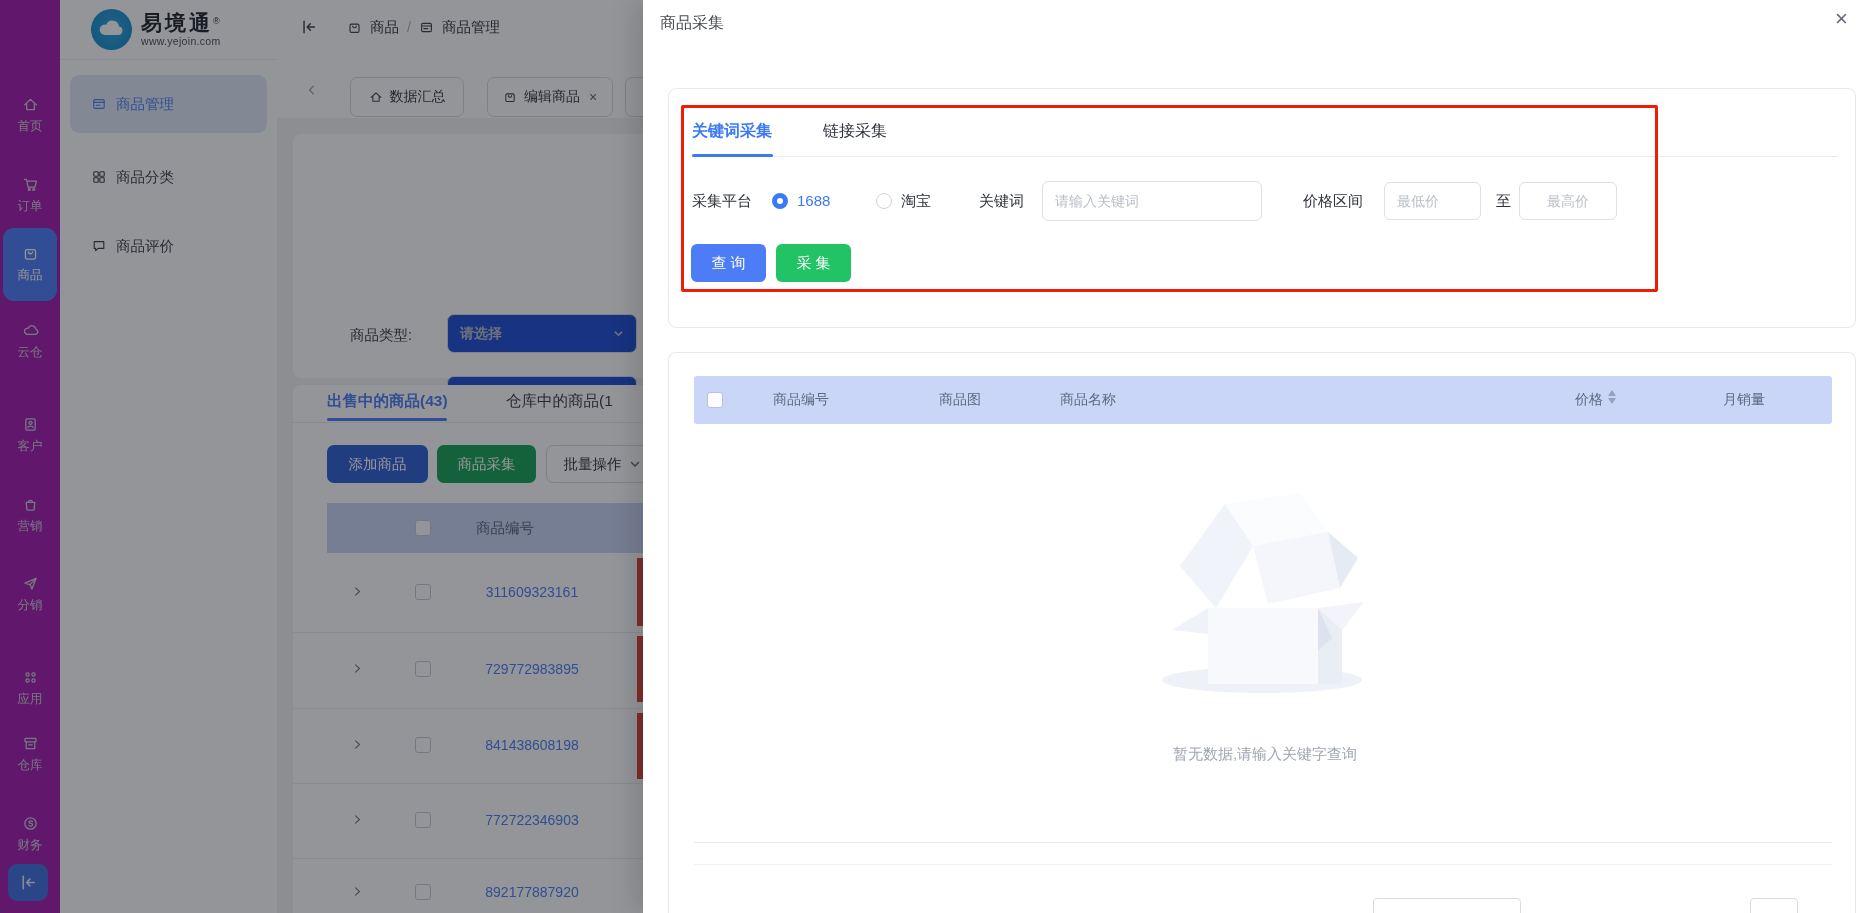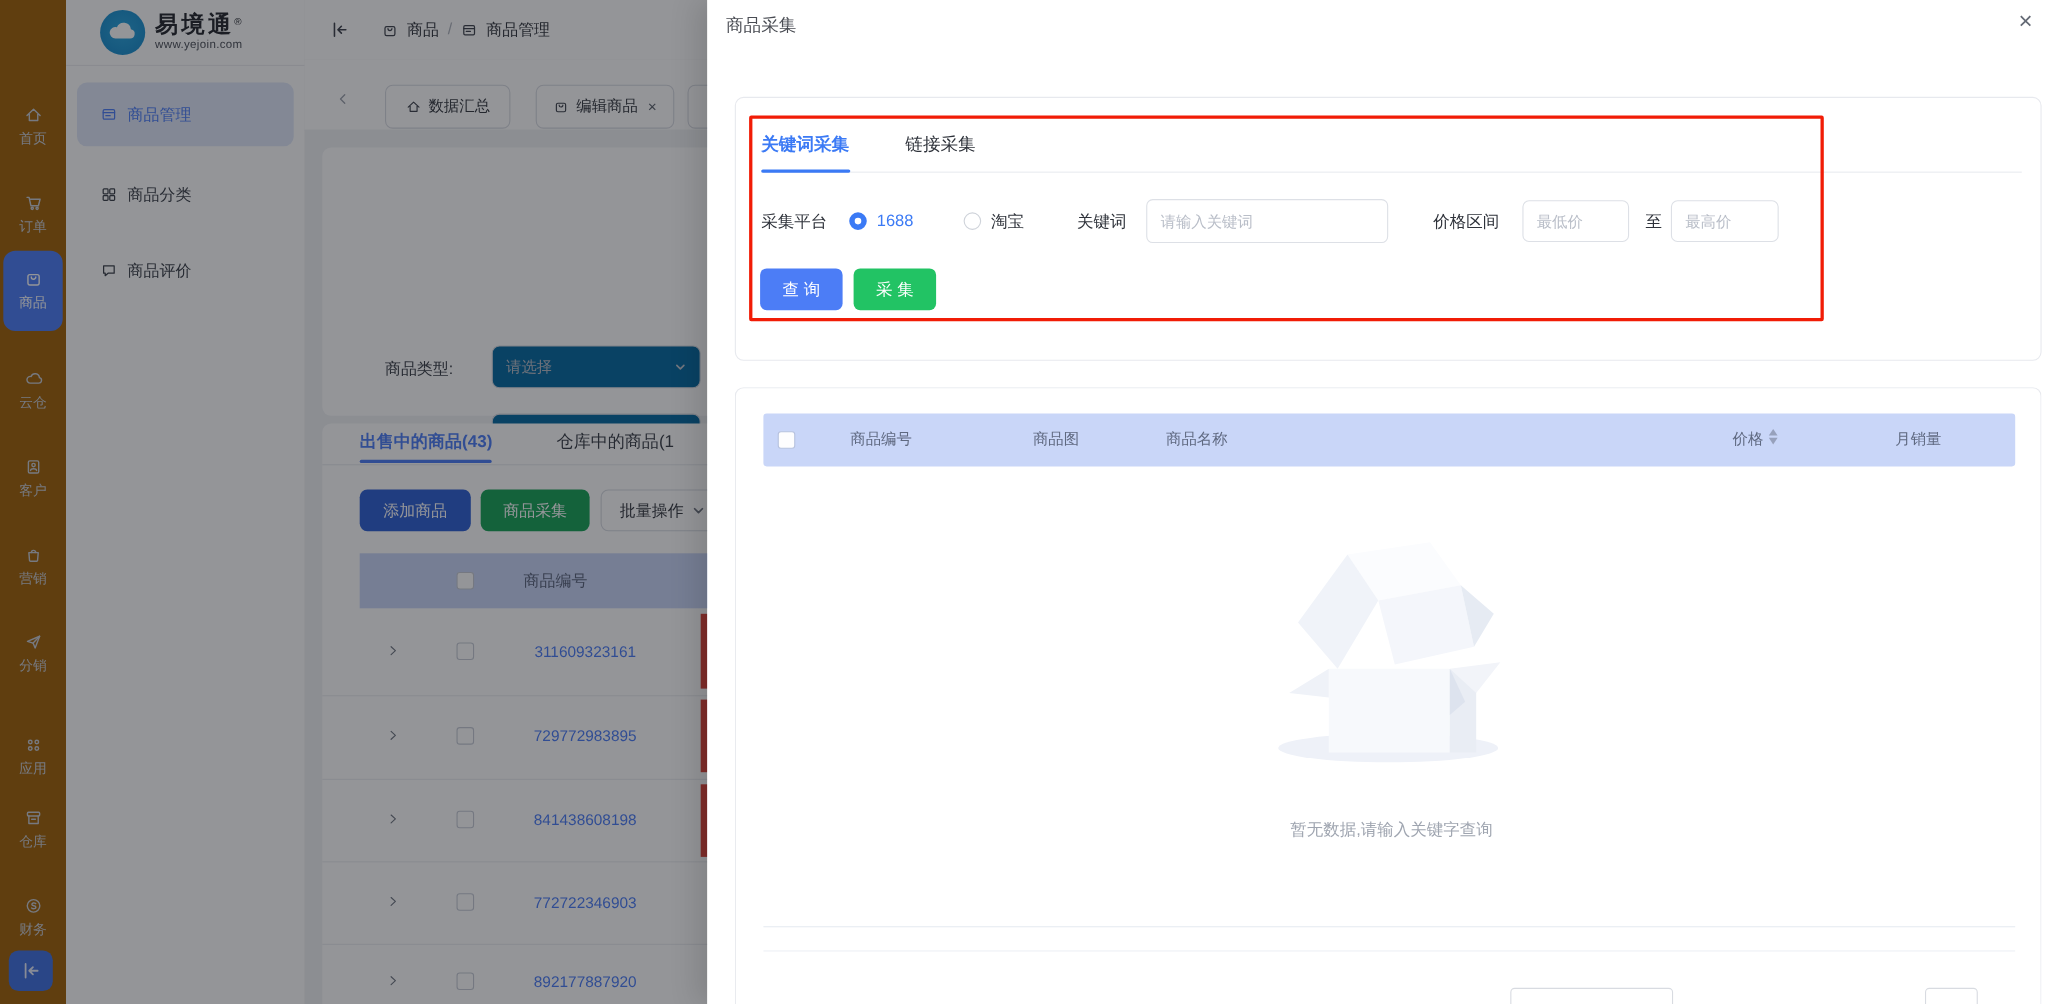--- a/index.html
+++ b/index.html
@@ -2,21 +2,21 @@
 <html><head>
 <meta charset="utf-8">
 <style>
   html,body{margin:0;padding:0;background:#d9dbe0;}
   .stage{position:relative;width:1874px;height:913px;overflow:hidden;background:#f0f2f5;
          font-family:"Liberation Sans","DejaVu Sans",sans-serif;-webkit-font-smoothing:antialiased;}
   .abs{position:absolute;}
   svg{display:block;}
 
   
-  .rail{left:0;top:0;width:60px;height:913px;background:#a16207;}
+  .rail{left:0;top:0;width:60px;height:913px;background:#a21caf;}
   .rail-item{position:absolute;left:0;width:60px;height:58px;display:flex;flex-direction:column;
              align-items:center;justify-content:center;gap:5px;color:#c9cdd6;font-size:12.5px;cursor:pointer;}
   .rail-item svg{width:17px;height:17px;stroke:#c9cdd6;fill:none;stroke-width:1.5;stroke-linecap:round;stroke-linejoin:round;}
   .rail-item.active{left:3px;width:54px;height:73px;background:#4c7df6;border-radius:11px;color:#fff;}
   .rail-item.active svg{stroke:#fff;}
   .rail-collapse{left:8px;top:864px;width:40px;height:37px;background:#3f6fe0;border-radius:9px;
                  display:flex;align-items:center;justify-content:center;cursor:pointer;}
   .rail-collapse svg{width:19px;height:19px;stroke:#e8edfb;fill:none;stroke-width:1.7;stroke-linecap:round;stroke-linejoin:round;}
 
   
@@ -49,22 +49,22 @@
           display:flex;align-items:center;justify-content:center;gap:7px;font-size:14px;color:#33373f;
           box-sizing:border-box;cursor:pointer;}
   .ws-tab svg{width:14px;height:14px;stroke:#3c414b;fill:none;stroke-width:1.5;stroke-linecap:round;stroke-linejoin:round;}
   .ws-close{font-size:14px;color:#5d636e;margin-left:2px;}
   .strip-back{position:absolute;left:28px;top:29px;}
   .strip-back svg{width:14px;height:14px;stroke:#9aa0ab;fill:none;stroke-width:1.7;stroke-linecap:round;stroke-linejoin:round;}
   .content-bg{left:277px;top:118px;width:1597px;height:795px;background:#f0f2f5;}
 
   .card{background:#fff;border-radius:8px;}
   .f-label{position:absolute;font-size:14.5px;color:#383d46;text-align:right;width:92px;}
-  .f-select,.f-input{position:absolute;height:39px;border:1px solid #d9dce3;border-radius:7px;background:#0369a1;
-          box-sizing:border-box;display:flex;align-items:center;padding:0 12px;font-size:14px;color:#b9bec8;}
+  .f-select,.f-input{position:absolute;height:39px;border:1px solid #d9dce3;border-radius:7px;background:#1d4ed8;
+          box-sizing:border-box;display:flex;align-items:center;padding:0 12px;font-size:14px;color:#b9bec8;font-weight:bold;}
   .f-caret{margin-left:auto;}
   .f-caret svg{width:11px;height:11px;stroke:#c2c6cf;fill:none;stroke-width:1.6;stroke-linecap:round;stroke-linejoin:round;}
 
   .ptab-active{position:absolute;font-size:15.5px;font-weight:700;color:#4c7df6;cursor:pointer;}
   .ptab{position:absolute;font-size:15.5px;font-weight:500;color:#383d46;cursor:pointer;white-space:nowrap;}
   .ptab-bar{position:absolute;background:#4c7df6;border-radius:2px;}
   .pdivider{position:absolute;background:#e9ebef;}
   .btn{position:absolute;height:38px;border-radius:7px;display:flex;align-items:center;justify-content:center;
        color:#fff;font-size:14.5px;cursor:pointer;box-sizing:border-box;white-space:nowrap;}
   .btn.blue-deep{background:#2d5fd3;}
@@ -139,21 +139,21 @@
         </svg>
       <span>订单</span>
     </div>
     <div class="rail-item active" style="top:228px">
       <svg viewBox="0 0 20 20">
           <rect x="4" y="5.5" width="12" height="11" rx="2"></rect>
           <path d="M7.6 8a2.4 2.4 0 0 0 4.8 0"></path>
         </svg>
       <span>商品</span>
     </div>
-    <div class="rail-item" style="top:326px">
+    <div class="rail-item" style="top:312px">
       <svg viewBox="0 0 20 20">
           <path d="M6.5 14.5a3.6 3.6 0 1 1 .9-7.1 4.6 4.6 0 0 1 8.9 1.2 3 3 0 0 1-.8 5.9z"></path>
         </svg>
       <span>云仓</span>
     </div>
     <div class="rail-item" style="top:406px">
       <svg viewBox="0 0 20 20">
           <rect x="4.5" y="3.5" width="11" height="13" rx="1.5"></rect>
           <circle cx="10" cy="8" r="1.8"></circle>
           <path d="M6.8 13.8c.4-2.4 6-2.4 6.4 0"></path>
@@ -398,21 +398,21 @@
     <div class="dlabel blue-txt" style="left:154px;top:192px">1688</div>
     <div class="radio un" style="left:233px;top:193px"></div>
     <div class="dlabel" style="left:258px;top:192px">淘宝</div>
 
     <div class="dlabel" style="left:336px;top:192px">关键词</div>
     <input class="dinput" style="left: 399px; top: 181px; width: 220px;" placeholder="请输入关键词">
 
     <div class="dlabel" style="left:660px;top:192px">价格区间</div>
     <input class="dinput" style="left: 741px; top: 182px; width: 97px; height: 38px;" placeholder="最低价">
     <div class="dlabel" style="left:853px;top:192px">至</div>
-    <input class="dinput" style="left: 876px; top: 182px; width: 98px; height: 38px;" placeholder="最高价">
+    <input class="dinput" style="left: 876px; top: 182px; width: 98px; height: 38px; text-align: center;" placeholder="最高价">
 
     <div class="dbtn blue" style="left:48px;top:244px">
       <span>查 询</span>
     </div>
     <div class="dbtn green" style="left:133px;top:244px">
       <span>采 集</span>
     </div>
 
     <div class="dw-card" style="left:25px;top:352px;width:1188px;height:561px;border-bottom:none;border-radius:8px 8px 0 0"></div>
     <div class="dth"></div>

